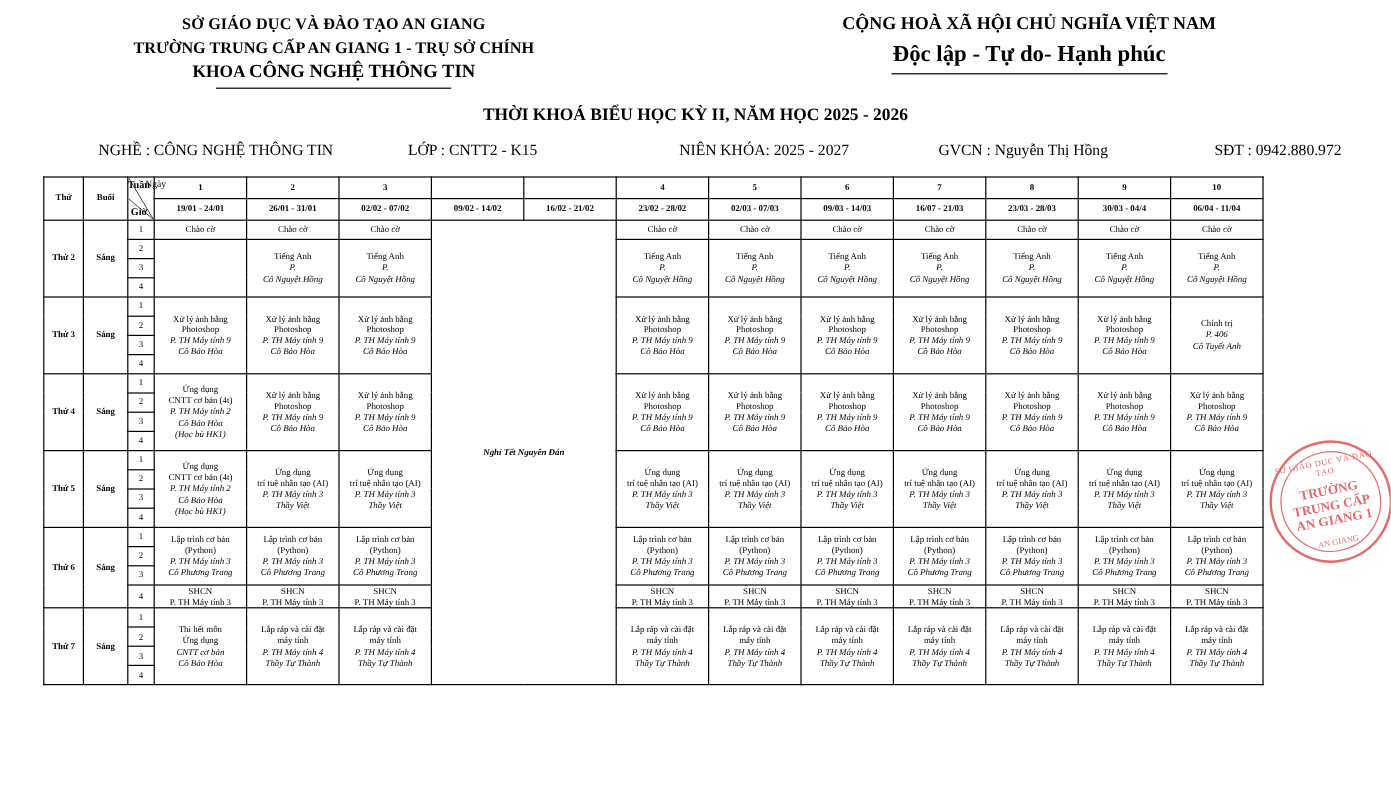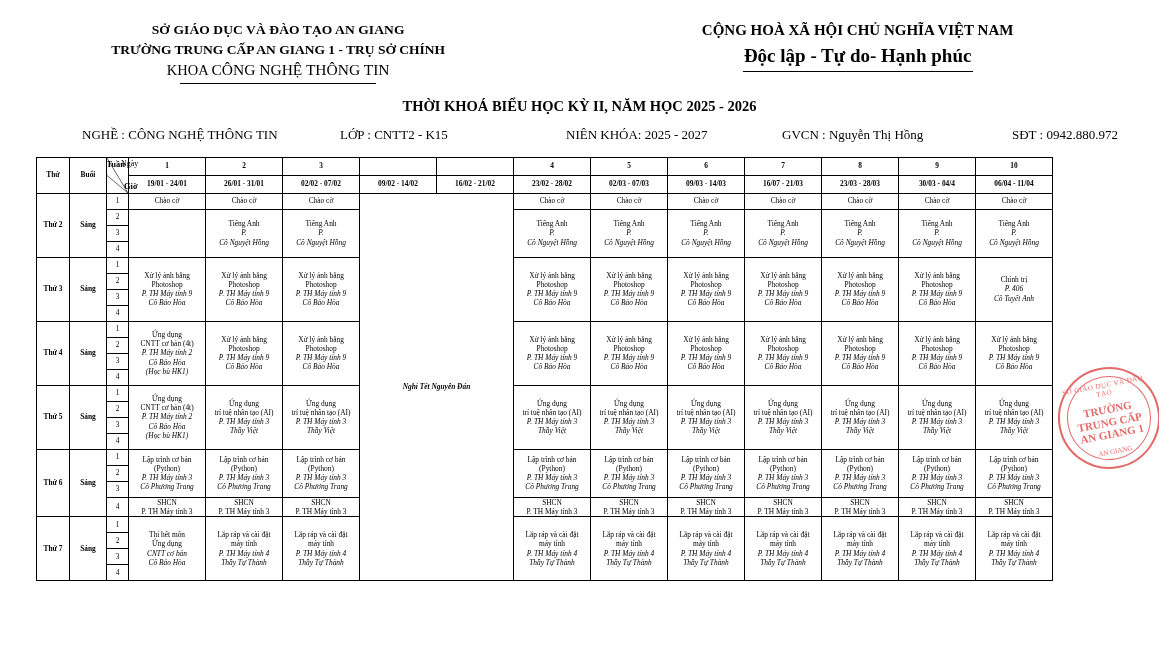--- a/index.html
+++ b/index.html
@@ -16,35 +16,35 @@
     overflow: hidden;
   }
   .page {
     position: relative;
     width: 1159px;
     height: 667px;
   }
   
   .header {
     display: flex;
-    padding-top: 20px;
+    padding-top: 10px;
   }
   .header-left {
     width: 48%;
     text-align: center;
     line-height: 1.45;
   }
   .header-right {
     width: 52%;
     text-align: center;
     line-height: 1.45;
   }
   .h-line1 { font-size: 13.5px; font-weight: bold; letter-spacing: .1px;}
   .h-line2 { font-size: 13.5px; font-weight: bold; }
-  .h-line3 { font-size: 14.5px; font-weight: normal; text-align: center; }
+  .h-line3 { font-size: 14.5px; font-weight: bold; text-align: center; }
   .h-line3 .big { font-size: 15.5px; }
   .r-line1 { font-size: 15px; font-weight: bold; }
   .r-line2 { font-size: 19px; font-weight: bold; }
   .r-underline {
     width: 230px;
     height: 1px;
     background: #000;
     margin: 2px auto 0 auto;
   }
   .l-underline {
@@ -115,21 +115,21 @@
   }
   .corner .w-lbl {
     position: absolute; right: 3px; top: 1px;
     font-size: 8.5px; font-weight: bold;
   }
   .corner .n-lbl {
     position: absolute; left: 14px; top: 1px;
     font-size: 8px; font-weight: normal;
   }
   .corner .g-lbl {
-    position: absolute; left: 17px; bottom: 1px;
+    position: absolute; left: 2px; bottom: 1px;
     font-size: 8.5px; font-weight: bold;
   }
 
   .thu-cell { font-size: 8.5px; font-weight: bold; }
   .buoi-cell { font-size: 8.5px; font-weight: bold; }
   .tiet-cell { height: 15px; font-size: 7.5px; }
 
   .cell { padding: 1px 1px; }
   .cell .ln { display: block; }
   .cell .it { font-style: italic; }

